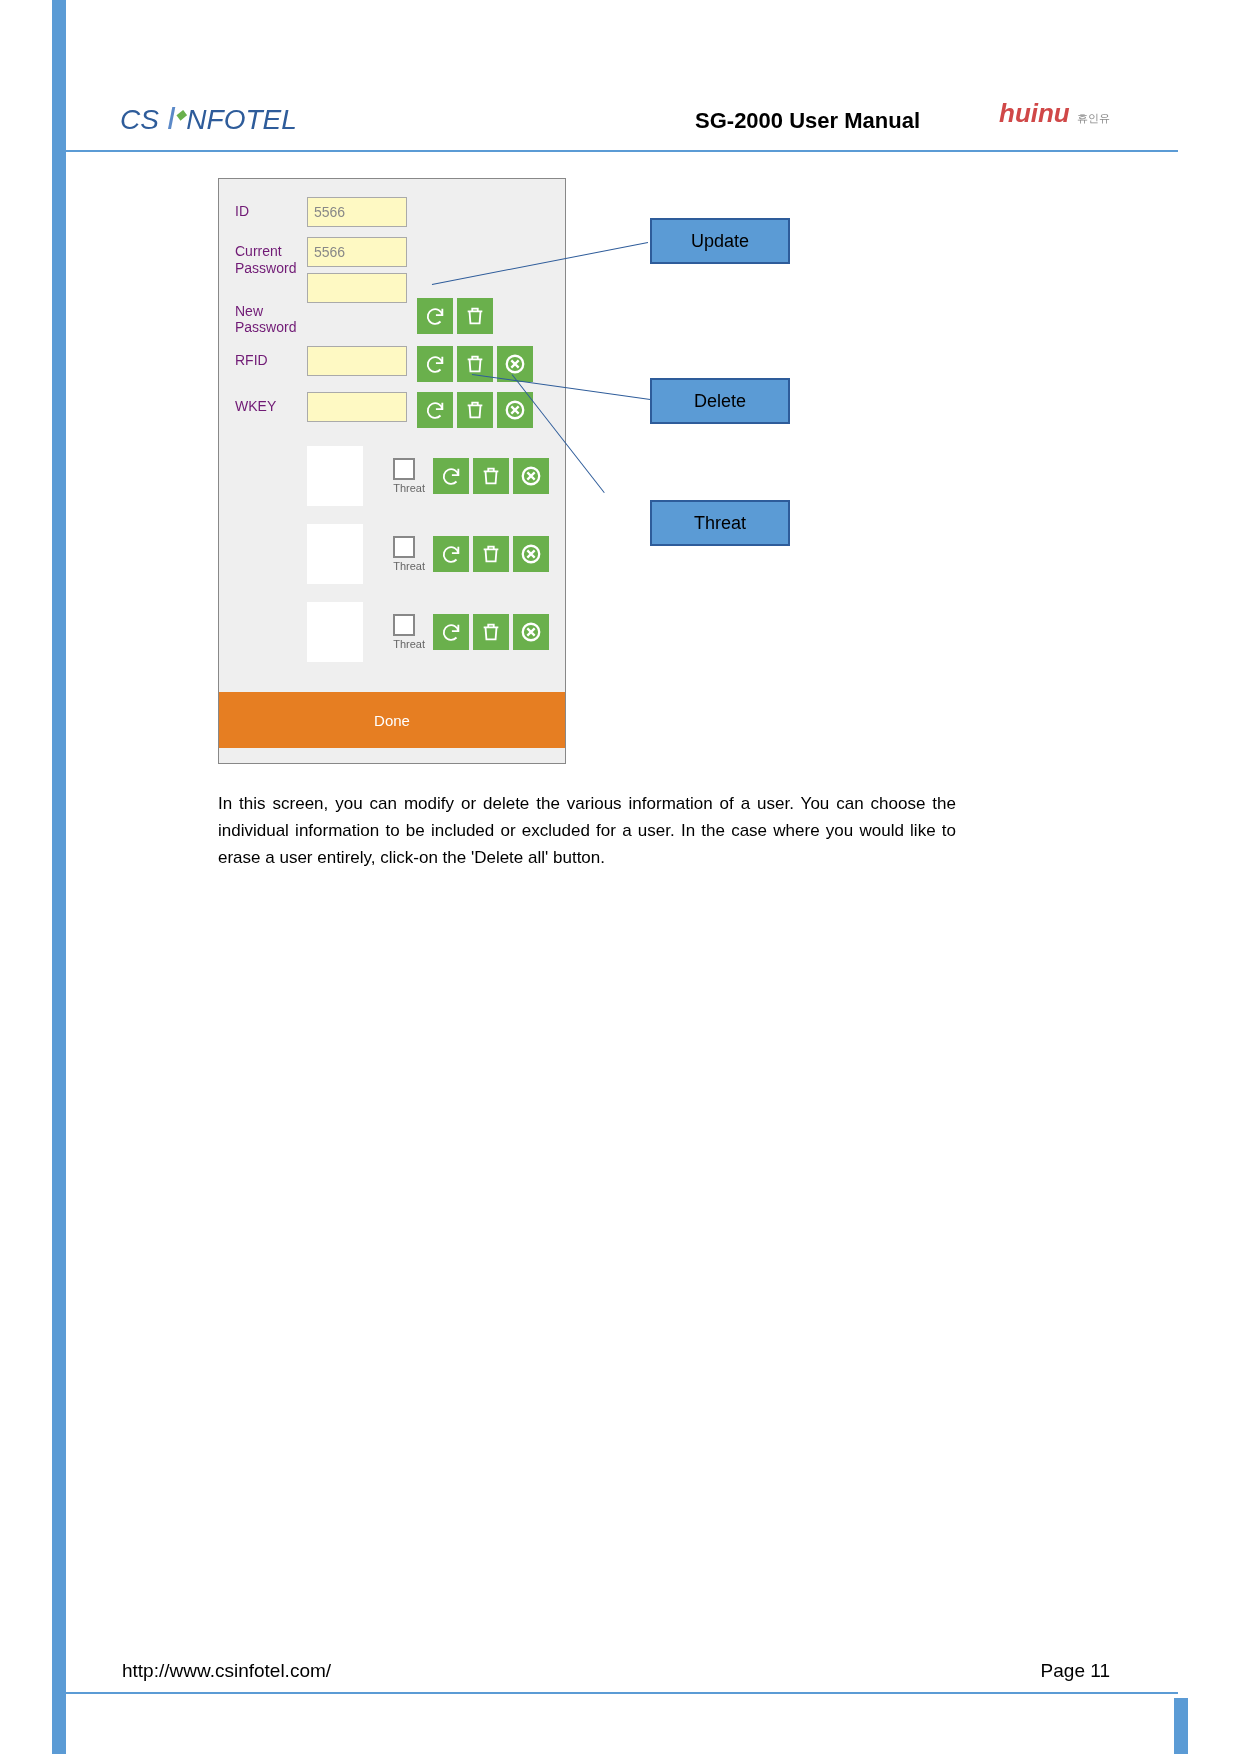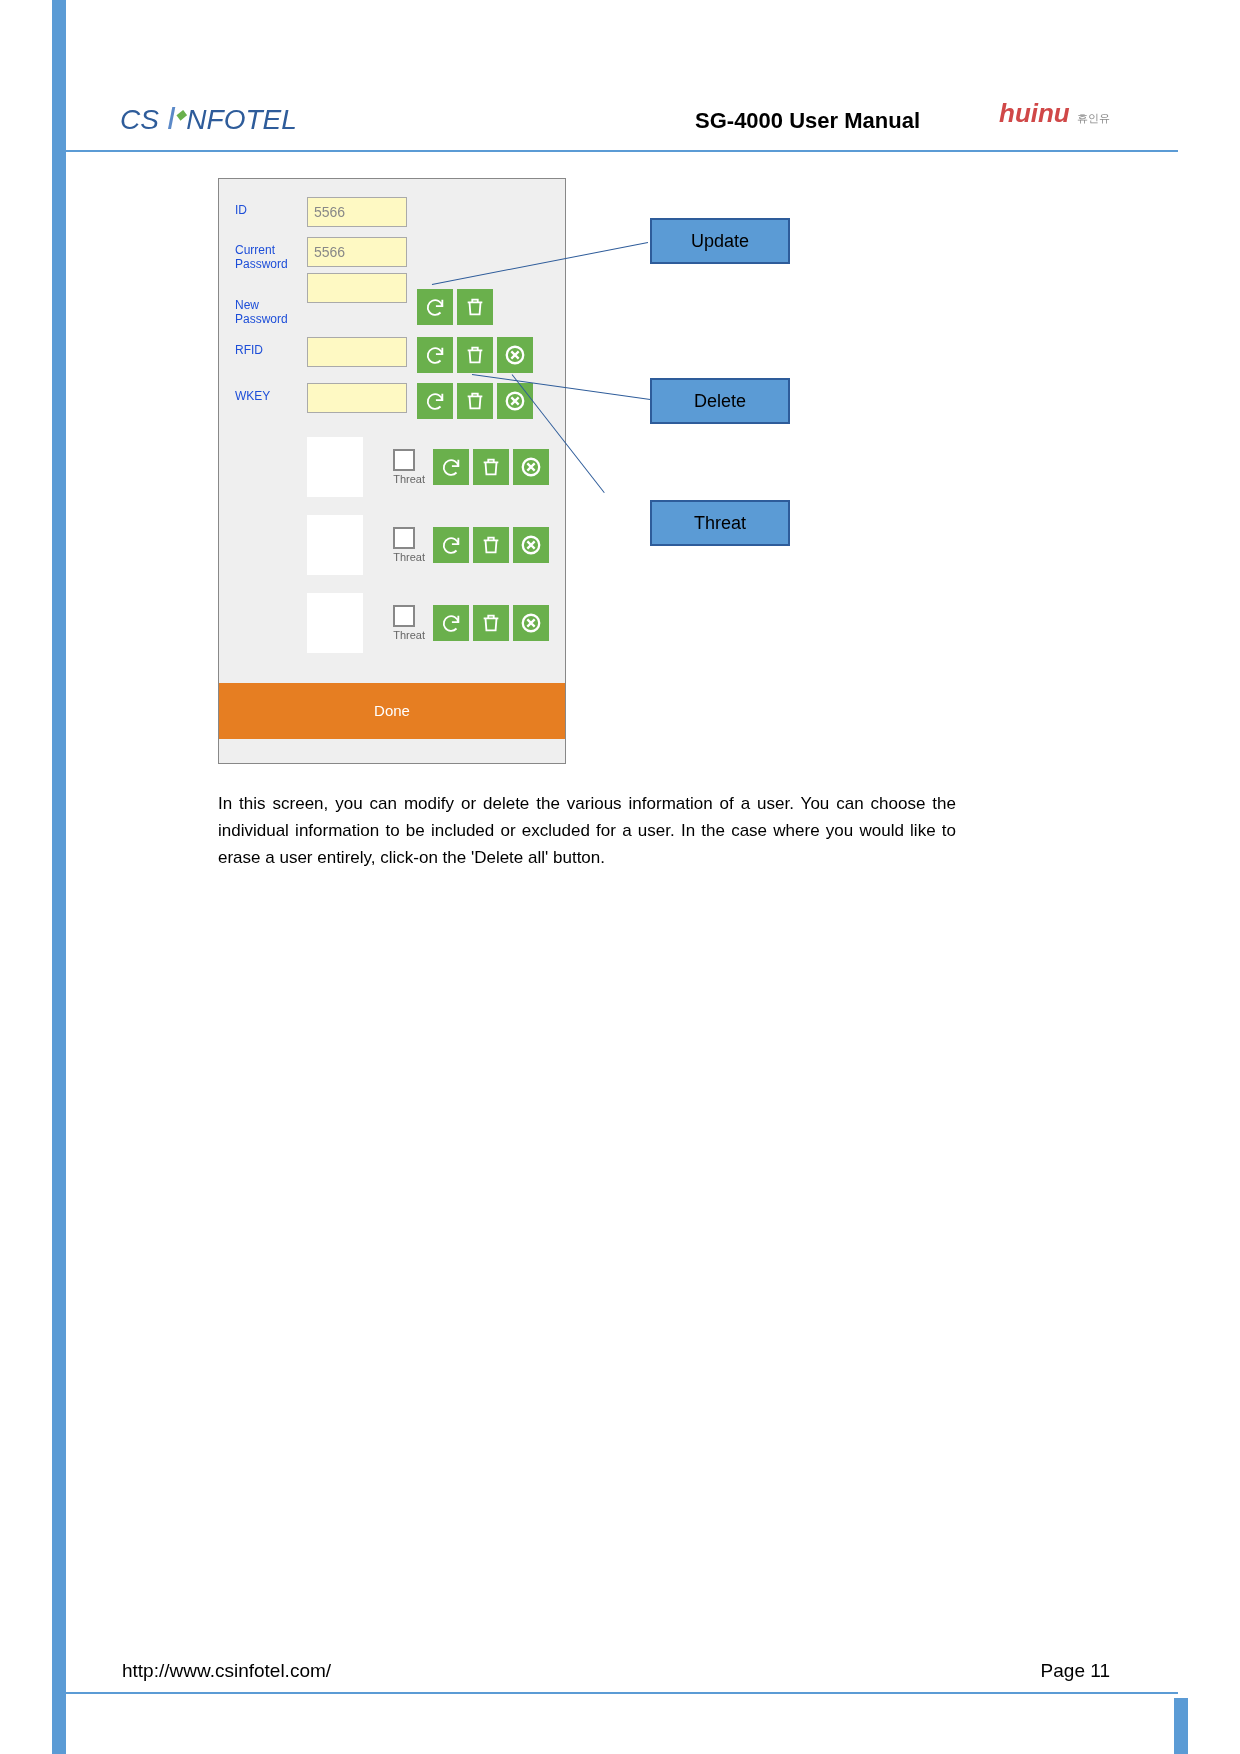--- a/index.html
+++ b/index.html
@@ -12,21 +12,21 @@
   .logo-cs .leaf { color: #6ab04c; font-size: 14px; position: relative; top: -10px; }
   .manual-title { position: absolute; right: 200px; top: 10px; font-weight: bold; font-size: 22px; }
   .logo-huinu { position: absolute; right: 10px; top: 0; font-weight: bold; font-style: italic; font-size: 26px; color: #d04848; }
   .logo-huinu small { font-size: 11px; font-weight: normal; color: #888; font-style: normal; }
   .hr { position: absolute; left: 60px; top: 150px; width: 1118px; border-top: 2px solid #5b9bd5; }
   .hr2 { position: absolute; left: 60px; top: 1692px; width: 1118px; border-top: 2px solid #5b9bd5; }
 
   .app { position: absolute; left: 218px; top: 178px; width: 348px; height: 586px; background: #efefef; border: 1px solid #888; }
   .app-inner { padding: 18px 16px 0 16px; }
   .row { display: flex; align-items: flex-start; margin-bottom: 10px; }
-  .lbl { width: 72px; font-size: 12px; color: #1d4ed8; padding-top: 6px; }
+  .lbl { width: 72px; font-size: 14px; color: #701a75; padding-top: 6px; }
   .inp { width: 100px; height: 30px; background: #fef9c3; border: 1px solid #aaa; font-size: 14px; color: #888; padding: 0 6px; }
   .pwgroup .lbl { line-height: 1.2; }
   .pwgroup .inputs { display: flex; flex-direction: column; gap: 6px; }
   .btns { display: flex; gap: 4px; margin-left: 10px; align-self: center; }
   .icn { width: 36px; height: 36px; background: #6ab04c; display: flex; align-items: center; justify-content: center; }
   .icn svg { width: 22px; height: 22px; stroke: #fff; fill: none; stroke-width: 2; }
   .icn.x svg { stroke-width: 2.5; }
   .thumbrow { display: flex; align-items: center; margin: 18px 0 0 0; }
   .thumb { width: 60px; height: 60px; background: #fff; margin-left: 72px; margin-right: 30px; }
   .threat { display: flex; flex-direction: column; align-items: flex-start; margin-right: 8px; }
@@ -47,21 +47,21 @@
   .footer-page { position: absolute; right: 130px; top: 1660px; font-size: 19px; }
 </style>
 </head>
 <body>
 
 <div class="leftbar"></div>
 <div class="rightbar"></div>
 
 <div class="header">
   <span class="logo-cs">CS <span class="i">I</span><span class="leaf">◆</span>NFOTEL</span>
-  <span class="manual-title">SG-4000 User Manual</span>
+  <span class="manual-title">SG-2000 User Manual</span>
   <span class="logo-huinu"><span>huinu</span> <small>휴인유</small></span>
 </div>
 <div class="hr"></div>
 
 <div class="app">
   <div class="app-inner">
     <div class="row">
       <div class="lbl">ID</div>
       <input class="inp" value="5566" style="">
     </div>

